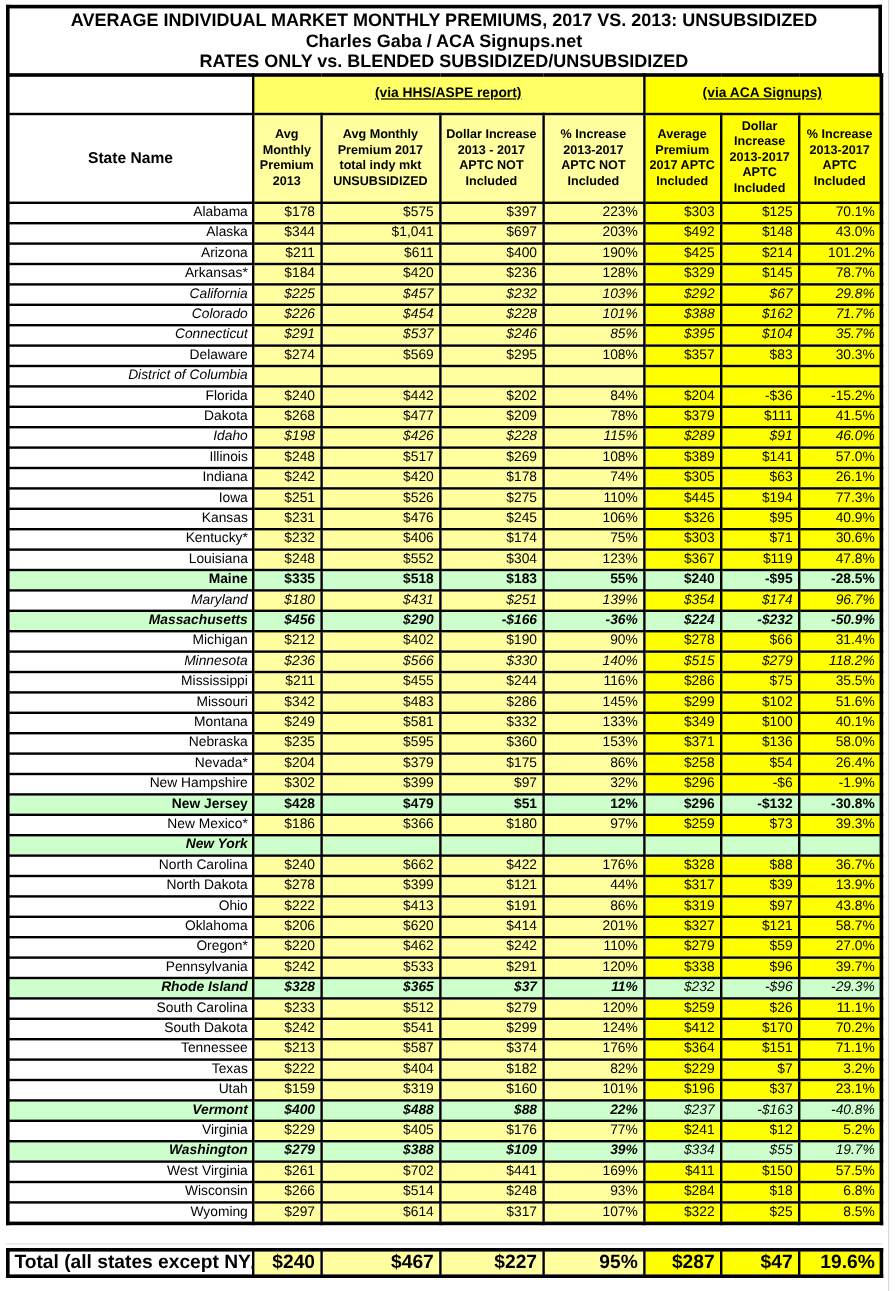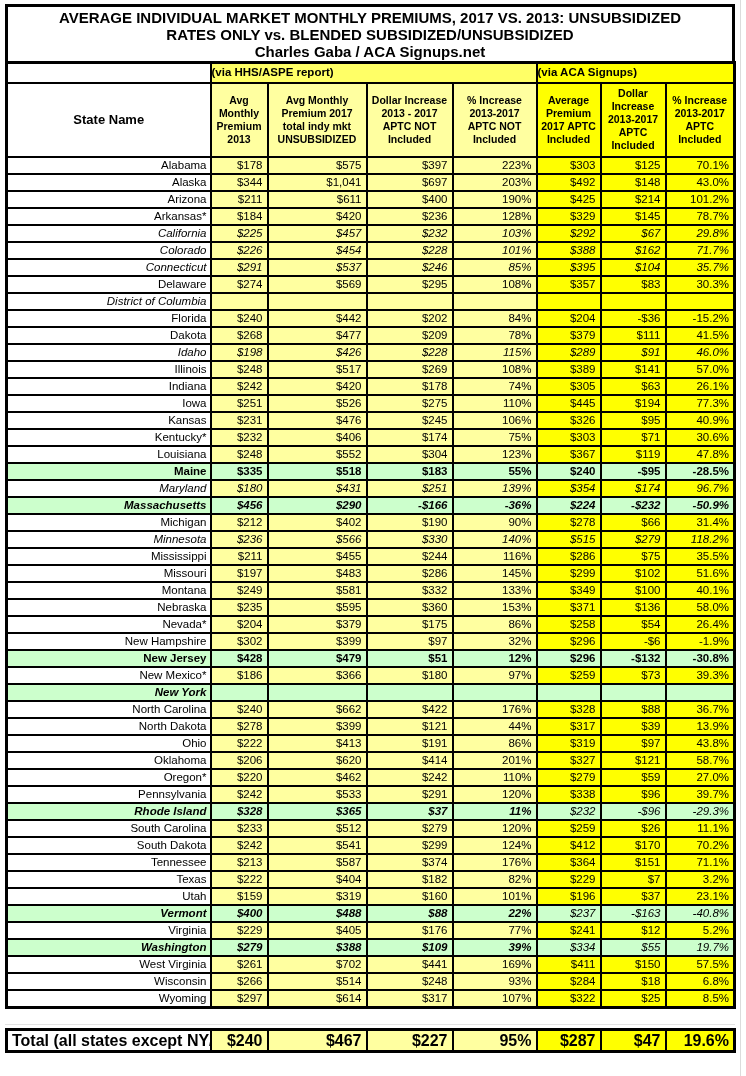--- a/index.html
+++ b/index.html
@@ -22,21 +22,21 @@
     padding:2px 0 1px 0;background:#fff;
   }
 
   table{border-collapse:collapse;table-layout:fixed;width:730px;}
   table.grid,table.total-table{border:3px solid #000;}
   td,th{border:2px solid #000;overflow:hidden;white-space:nowrap;}
 
   col.c1{width:204px}col.c2{width:57px}col.c3{width:99px}col.c4{width:86px}
   col.c5{width:84px}col.c6{width:64px}col.c7{width:65px}col.c8{width:69px}
 
-  .band{height:20px;font-weight:bold;font-size:12.5px;}
+  .band{height:32px;font-weight:bold;font-size:12.5px;text-align:center;text-decoration:underline;}
   .band-blank{background:#fff;}
   .band-hhs{background:var(--band-yellow);}
   .band-aca{background:var(--bright-yellow);}
 
   th{font-size:10.5px;font-weight:bold;line-height:13px;vertical-align:middle;
      text-align:center;white-space:normal;padding:1px;height:70px;}
   th.state-h{background:#fff;font-size:13px;}
   th.hhs{background:var(--pale-yellow);}
   th.aca{background:var(--bright-yellow);}
 
@@ -56,22 +56,22 @@
 </style>
 </head>
 <body>
 
 <div class="page">
   <div class="sheet-vline"></div>
   <div class="content">
 
     <div class="title-box">
       <div>AVERAGE INDIVIDUAL MARKET MONTHLY PREMIUMS, 2017 VS. 2013: UNSUBSIDIZED</div>
+      <div>Charles Gaba / ACA Signups.net</div>
       <div>RATES ONLY vs. BLENDED SUBSIDIZED/UNSUBSIDIZED</div>
-      <div>Charles Gaba / ACA Signups.net</div>
     </div>
 
     <table class="grid">
       <colgroup>
         <col class="c1">
           <col class="c2">
           <col class="c3">
           <col class="c4">
         <col class="c5">
           <col class="c6">
@@ -331,21 +331,21 @@
         <td class="val hhs">$211</td>
         <td class="val hhs">$455</td>
         <td class="val hhs">$244</td>
         <td class="val hhs">116%</td>
         <td class="val aca">$286</td>
         <td class="val aca">$75</td>
         <td class="val aca">35.5%</td>
       </tr>
           <tr>
         <td class="state">Missouri</td>
-        <td class="val hhs">$197</td>
+        <td class="val hhs">$342</td>
         <td class="val hhs">$483</td>
         <td class="val hhs">$286</td>
         <td class="val hhs">145%</td>
         <td class="val aca">$299</td>
         <td class="val aca">$102</td>
         <td class="val aca">51.6%</td>
       </tr>
           <tr>
         <td class="state">Montana</td>
         <td class="val hhs">$249</td>

